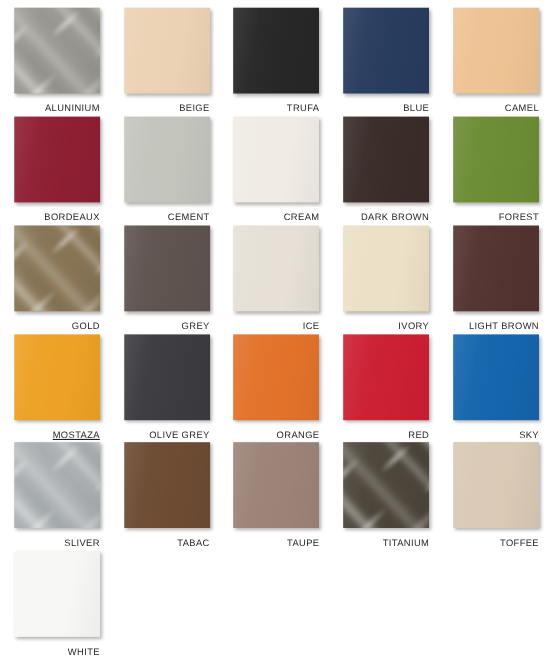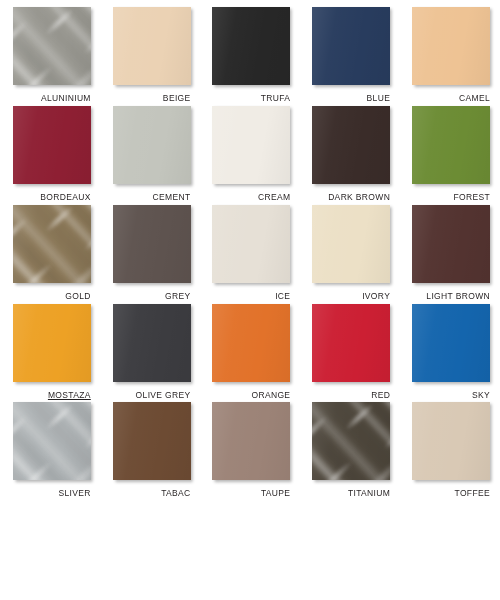--- a/index.html
+++ b/index.html
@@ -216,13 +216,17 @@
     <div class="swatch-cell">
       <div class="swatch-chip metallic" style="background: rgb(78, 71, 60);">
         <span class="streaks"></span>
       </div>
       <div class="swatch-label" style="color: rgb(35, 31, 32);">TITANIUM</div>
     </div>
     <div class="swatch-cell">
       <div class="swatch-chip" style="background: rgb(217, 201, 181);"></div>
       <div class="swatch-label" style="color: rgb(35, 31, 32);">TOFFEE</div>
     </div>
+    <div class="swatch-cell">
+      <div class="swatch-chip" style="background: rgb(247, 247, 245);"></div>
+      <div class="swatch-label" style="color: rgb(35, 31, 32);">WHITE</div>
+    </div>
   </div>
 
 </body></html>

